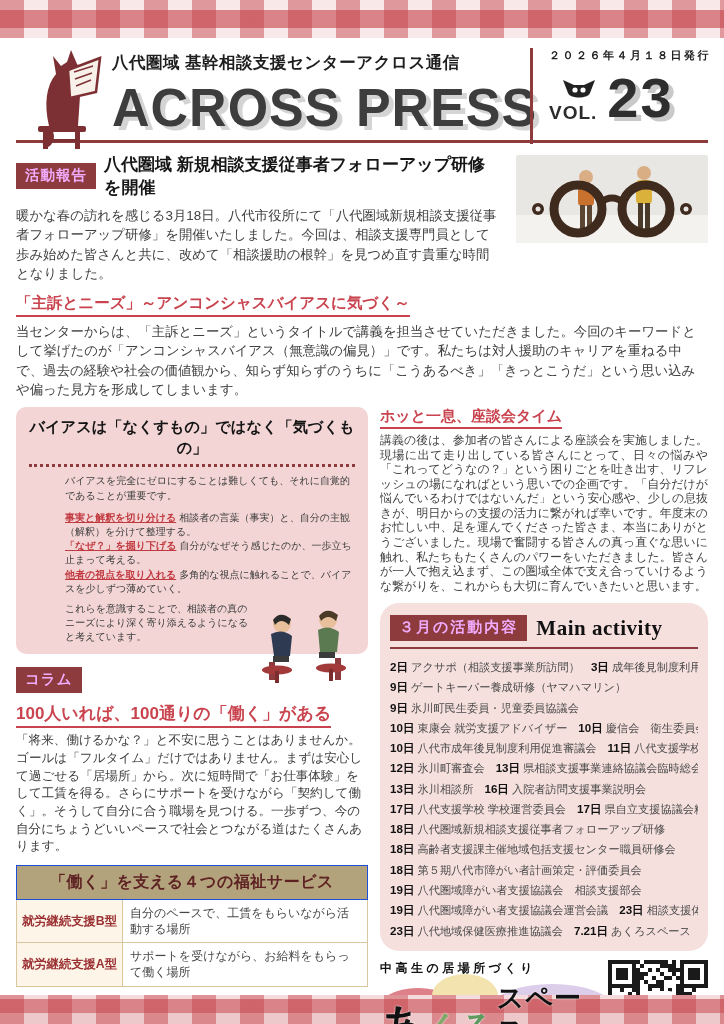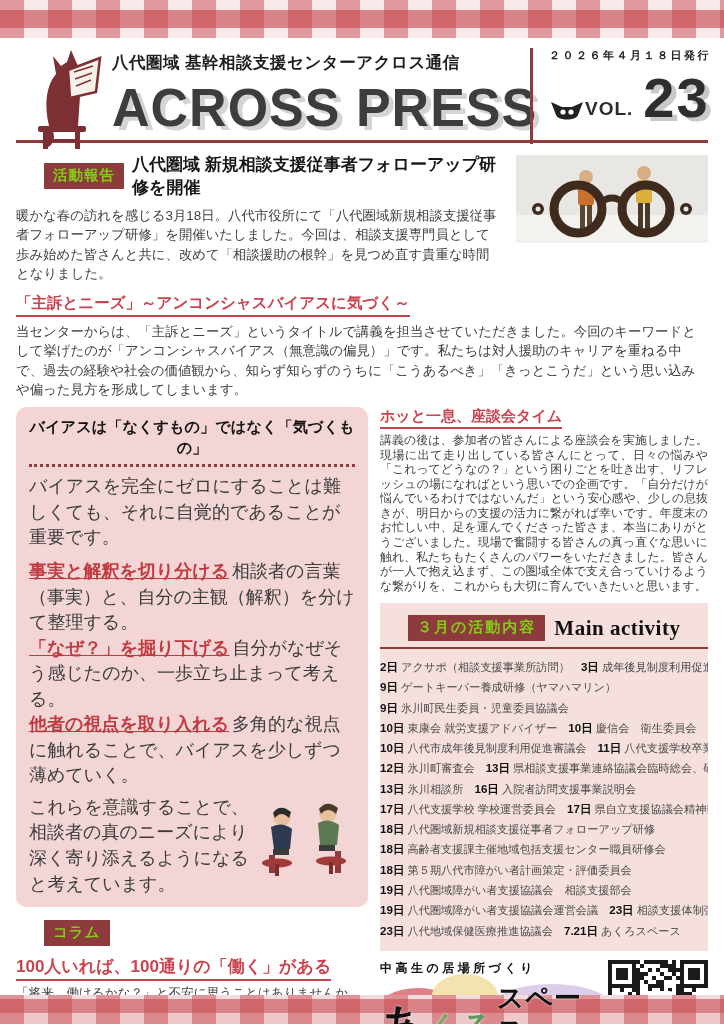--- a/index.html
+++ b/index.html
@@ -35,32 +35,32 @@
     margin-top:2px; font-size:52px; font-weight:bold; color:#3d3d3d; letter-spacing:1px;
     text-shadow:5px 4px 0 rgba(60,60,60,0.22); transform:scaleY(1.04); transform-origin:left top;
     white-space:nowrap;
   }
   .header-right {
     position:absolute; right:16px; top:10px; width:178px; height:96px;
     border-left:3px solid #8e3b3e; padding-left:16px;
   }
   .issue-date { font-size:11px; font-weight:bold; letter-spacing:2.5px; color:#222; white-space:nowrap; }
   .vol-row { display:flex; align-items:flex-end; margin-top:8px; }
-  .vol-left { display:flex; flex-direction:row; align-items:flex-start; margin-right:10px; }
+  .vol-left { display:flex; flex-direction:column; align-items:flex-end; margin-right:10px; }
   .mascot { width:36px; height:26px; }
   .vol-label { font-size:19px; font-weight:bold; color:#2c2c2c; letter-spacing:1px; }
   .vol-number {
     font-size:56px; font-weight:bold; color:#2e2e2e; line-height:0.95; letter-spacing:2px;
     text-shadow:5px 4px 0 rgba(60,60,60,0.28);
   }
   .header-rule { margin:0 16px; height:3px; background:#8e3b3e; }
   
   .badge {
-    display:inline-block; background:#8e3b3e; color:#84cc16; font-weight:bold;
-    font-size:14.5px; padding:3px 9px 4px; letter-spacing:1px; white-space:nowrap;margin-left:28px;
+    display:inline-block; background:#8e3b3e; color:#f0abfc; font-weight:bold;
+    font-size:14.5px; padding:3px 9px 4px; letter-spacing:1px; white-space:nowrap;
   }
   .red-head {
     display:inline-block; color:#c9444e; font-weight:bold;
     border-bottom:2px solid #c9444e; padding-bottom:1px;
   }
   
   .report { padding:10px 16px 0; }
   .photo {
     float:right; width:192px; height:88px; margin:2px 0 6px 14px; border-radius:2px; overflow:hidden;
   }
@@ -69,21 +69,21 @@
   .body-text { font-size:13.4px; line-height:1.44; color:#404040; }
   .report .red-head { font-size:15.5px; margin:10px 0 5px; }
   
   .columns { display:flex; gap:12px; padding:8px 16px 0; align-items:flex-start; }
   .col-left { width:352px; flex:none; }
   .col-right { flex:1; min-width:0; }
   
   .bias-box { background:#f3d5d5; border-radius:10px; padding:10px 13px 10px; }
   .bias-title { text-align:center; font-size:15.2px; font-weight:bold; color:#141414; }
   .bias-dots { border-bottom:3px dotted #8e3b3e; margin:5px 0 7px; }
-  .bias-box p { font-size:18px; line-height:1.42; color:#3c3c3c; }
+  .bias-box p { font-size:10px; line-height:1.42; color:#3c3c3c;margin-left:36px; }
   .bias-intro { margin-bottom:8px; }
   .point-lead { color:#c13a40; font-weight:bold; text-decoration:underline; margin-right:3px; }
   .talk-ill { float:right; width:100px; height:86px; margin:2px 0 0 6px; }
   .bias-outro { margin-top:6px; }
   
   .column-sec { margin-top:13px; }
   .column-titlerow { display:flex; align-items:center; gap:0; }
   .column-title { font-size:17.5px; font-weight:bold; color:#161616; }
   .column-sec .red-head { font-size:17px; margin:9px 0 4px; }
   .column-body { font-size:12.6px; line-height:1.4; color:#3e3e3e; }
@@ -96,21 +96,21 @@
   .svc-table td { border:1px solid #d8c79e; vertical-align:middle; }
   .svc-name {
     width:106px; background:#fdf6e8; color:#9c3134; font-weight:bold;
     font-size:12.3px; text-align:center; padding:4px 2px;
   }
   .svc-desc { background:#fff; font-size:12px; line-height:1.35; color:#474747; padding:5px 7px; }
   
   .roundtable .red-head { font-size:15px; margin-bottom:4px; }
   .roundtable-body { font-size:11.9px; line-height:1.22; color:#3e3e3e; text-align:justify; }
   
-  .activity-box { background:#f5e0dd; margin-top:10px; padding:12px 0 10px; }
+  .activity-box { background:#f5e0dd; margin-top:10px; padding:12px 10px 10px;border-radius:19px; }
   .activity-head { display:flex; align-items:center; gap:9px; border-bottom:2px solid #8e3b3e; padding-bottom:6px; }
   .activity-badge { letter-spacing:2px; font-size:15px; }
   .activity-title { font-size:21px; font-weight:bold; color:#111; letter-spacing:0.5px;font-family:Liberation Serif, serif; }
   .activity-list { margin-top:8px; }
   .activity-line { font-size:11.2px; color:#4a4a4a; line-height:1.72; white-space:nowrap; overflow:hidden; }
   .activity-line b { color:#111; margin-right:3px; font-size:11.6px; }
   .seg2 { margin-left:11px; }
   
   .akuro { display:flex; margin-top:9px; gap:8px; }
   .akuro-left { flex:1; min-width:0; position:relative; }

